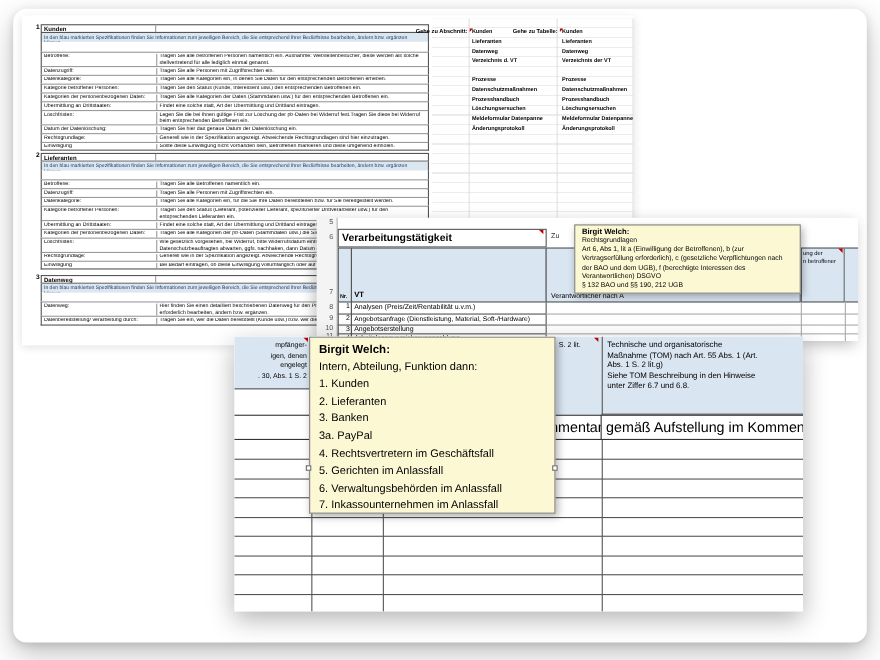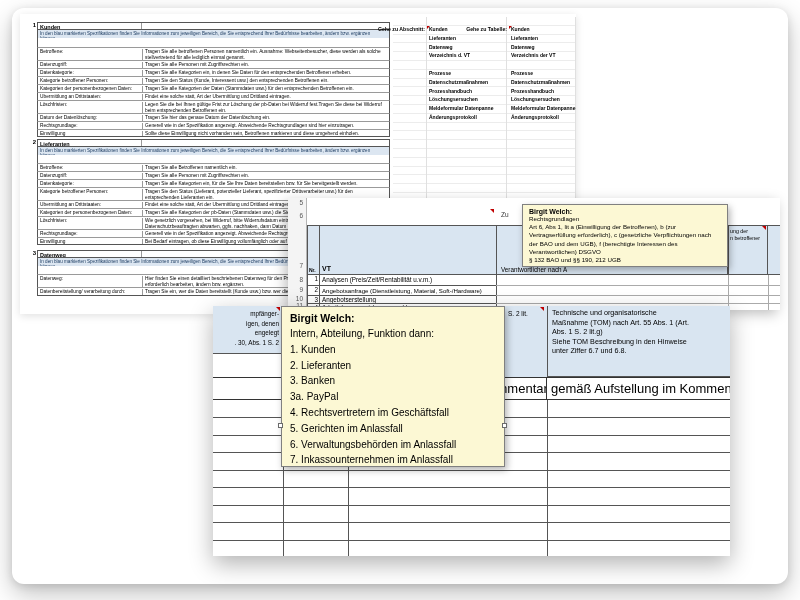--- a/index.html
+++ b/index.html
@@ -176,20 +176,21 @@
   <div class="sheet" style="left:276px;top:190px;width:492px;height:112px;box-shadow:-3px 4px 12px rgba(0,0,0,.25)">
     <div class="cell" style="left:0;top:0;width:19px;height:112px;background:#f4f4f4;border-right:1px solid #b5b5b5"></div>
     <div class="abs" style="left:0;top:1px;width:15px;font-size:6.5px;color:#555;text-align:right">5</div>
     <div class="abs" style="left:0;top:14px;width:15px;font-size:6.5px;color:#555;text-align:right">6</div>
     <div class="abs" style="left:0;top:64px;width:15px;font-size:6.5px;color:#555;text-align:right">7</div>
     <div class="abs" style="left:0;top:78px;width:15px;font-size:6.5px;color:#555;text-align:right">8</div>
     <div class="abs" style="left:0;top:88px;width:15px;font-size:6.5px;color:#555;text-align:right">9</div>
     <div class="abs" style="left:0;top:97px;width:15px;font-size:6.5px;color:#555;text-align:right">10</div>
     <div class="abs" style="left:0;top:104px;width:15px;font-size:6.5px;color:#555;text-align:right">11</div>
 
+    <div class="cell" style="left:19px;top:10px;width:190px;height:17px;border:1px solid #555;font-weight:bold;font-size:9.5px;line-height:15px;padding-left:3px">Verarbeitungstätigkeit</div>
     <div class="tri" style="left:202px;top:11px"></div>
     <div class="abs" style="left:213px;top:13px;font-size:6.5px;color:#333">Zu</div>
 
     <div class="cell blue" style="left:19px;top:27px;width:13px;height:50px;border:1px solid #555;font-size:5px;font-weight:bold;display:flex;align-items:flex-end;padding:1px">Nr.</div>
     <div class="cell blue" style="left:31px;top:27px;width:178px;height:50px;border:1px solid #555;font-size:7px;font-weight:bold;display:flex;align-items:flex-end;padding:2px">VT</div>
     <div class="cell blue" style="left:208px;top:27px;width:232px;height:50px;border:1px solid #555">
       <div class="abs" style="left:4px;bottom:1px;font-size:6.3px">Verantwortlicher nach A</div>
     </div>
     <div class="cell blue pre" style="left:440px;top:27px;width:40px;height:50px;border:1px solid #555;font-size:5.3px;line-height:7px;padding:2px 1px">ung der
 n betroffener</div>

